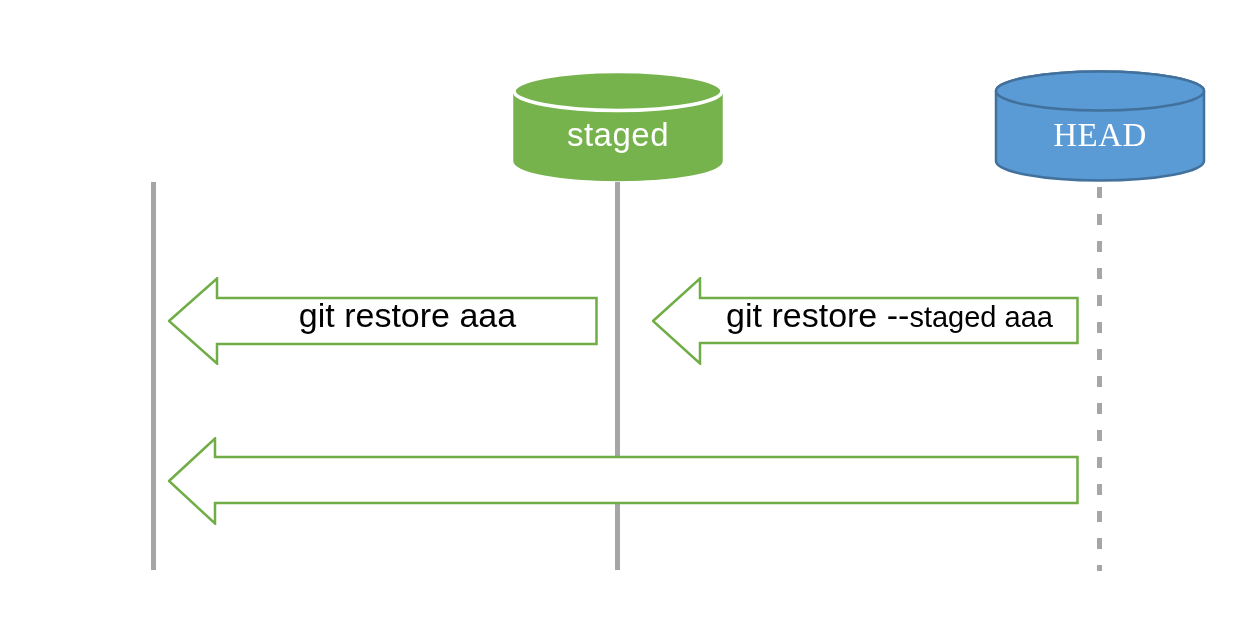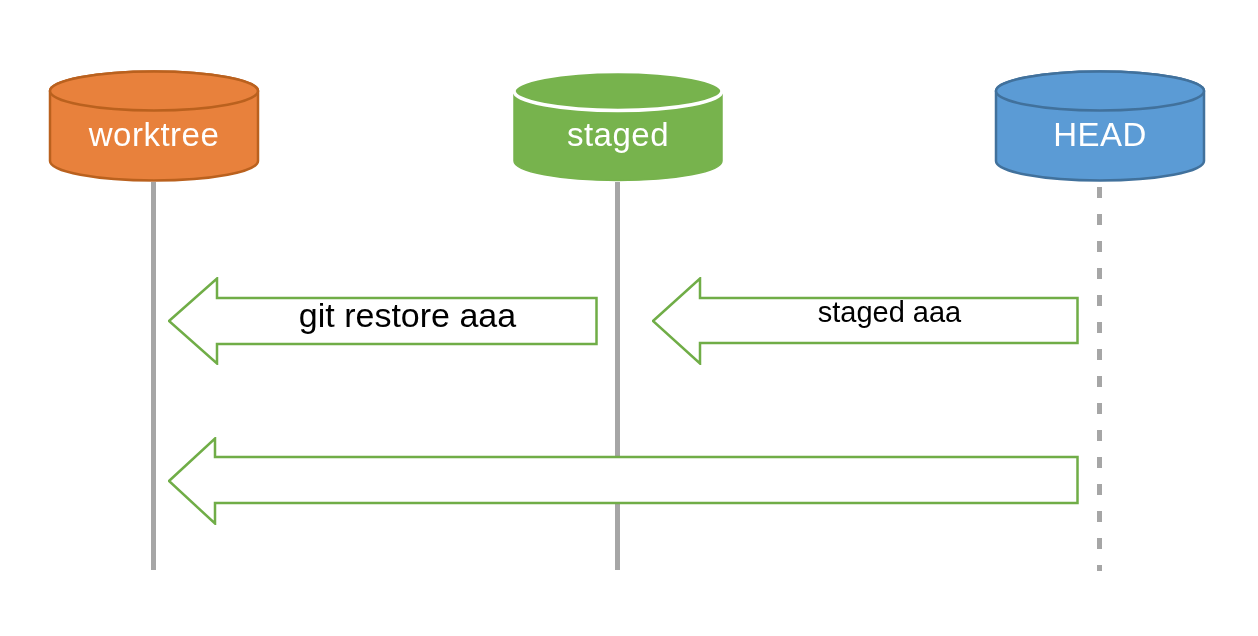--- a/index.html
+++ b/index.html
@@ -37,21 +37,21 @@
   }
   
   .cylinder {
     position: absolute;
     width: 212px;
     height: 112px;
     top: 70px;
   }
   .cylinder.worktree { left: 48px; }
   .cylinder.staged   { left: 512px; }
-  .cylinder.head     { left: 994px; }
+  .cylinder.head     { left: 994px; font-family: Liberation Serif, serif; }
   .cylinder svg { display: block; }
   .cyl-label {
     position: absolute;
     left: 0; right: 0;
     top: 30px;
     height: 70px;
     display: flex;
     align-items: center;
     justify-content: center;
     color: #ffffff;
@@ -91,27 +91,20 @@
 </style>
 </head>
 <body>
 
 <div class="canvas">
 
   <div class="lifeline worktree"></div>
   <div class="lifeline staged"></div>
   <div class="lifeline dashed"></div>
 
-  <div class="cylinder worktree">
-    <svg width="212" height="112" viewBox="0 0 212 112">
-      <path class="worktree-shape" d="M2,21 A104,19.5 0 0 1 210,21 L210,91 A104,19.5 0 0 1 2,91 Z"></path>
-      <ellipse class="worktree-shape" cx="106" cy="21" rx="104" ry="19.5"></ellipse>
-    </svg>
-    <div class="cyl-label">worktree</div>
-  </div>
 
   <div class="cylinder staged">
     <svg width="212" height="112" viewBox="0 0 212 112">
       <path class="staged-shape" d="M2,21 A104,19.5 0 0 1 210,21 L210,91 A104,19.5 0 0 1 2,91 Z"></path>
       <ellipse class="staged-lid" cx="106" cy="21" rx="104" ry="19.5"></ellipse>
     </svg>
     <div class="cyl-label">staged</div>
   </div>
 
   <div class="cylinder head">
@@ -130,20 +123,21 @@
   <div class="arrow-label" id="label-arrow-1">
     <span>git restore aaa</span>
   </div>
 
   <div class="arrow" style="left:652px; top:277px;">
     <svg width="427" height="88" viewBox="0 0 427 88">
       <polygon points="1,44 48,1.5 48,21 425.5,21 425.5,66 48,66 48,86.5"></polygon>
     </svg>
   </div>
   <div class="arrow-label" id="label-arrow-2">
+    <span class="seg-large">git restore --</span>
       <span class="seg-small">staged aaa</span>
   </div>
 
   <div class="arrow" style="left:168px; top:437px;">
     <svg width="911" height="88" viewBox="0 0 911 88">
       <polygon points="1,44 47,1.5 47,20 909.5,20 909.5,66 47,66 47,86.5"></polygon>
     </svg>
   </div>
 
 </div>

